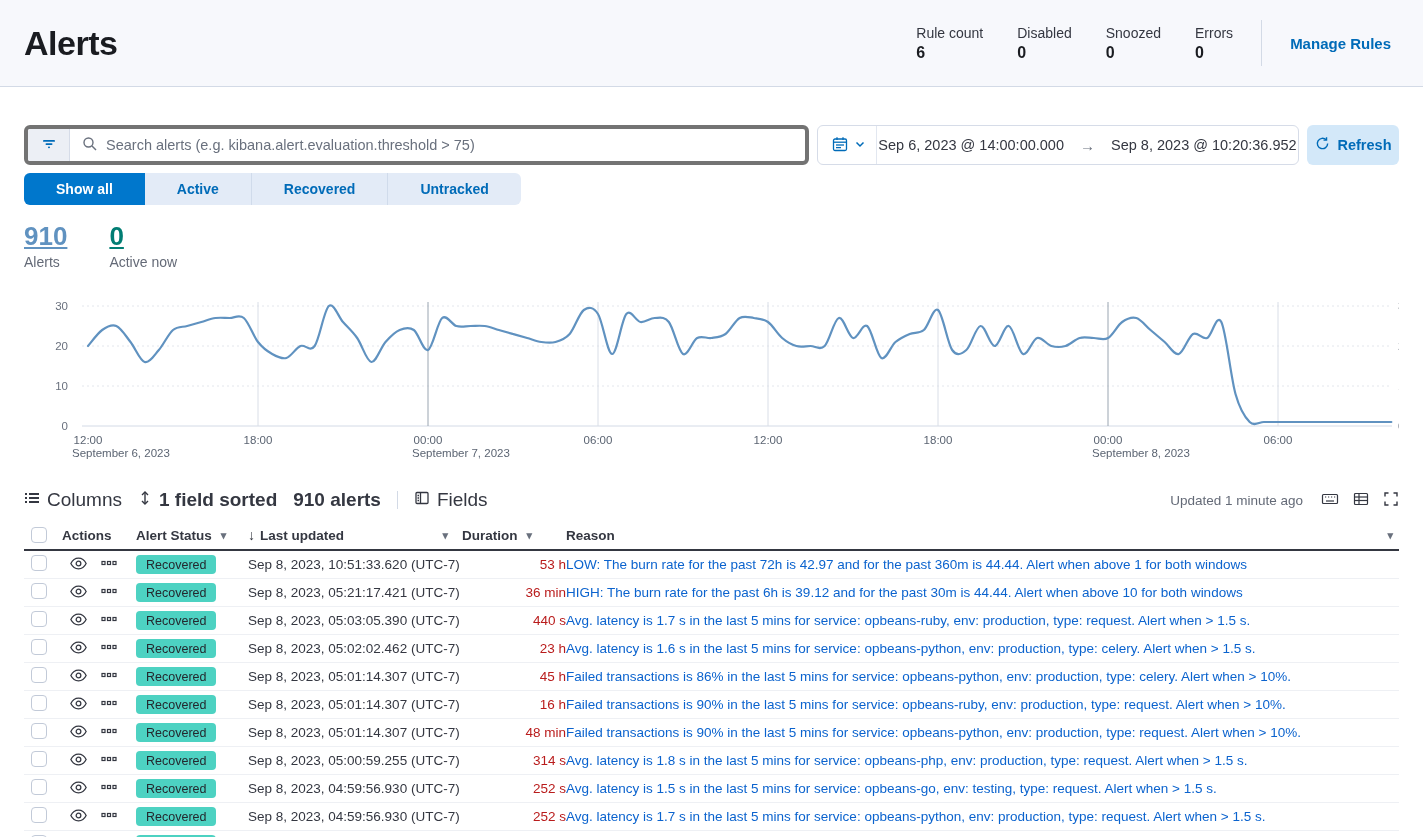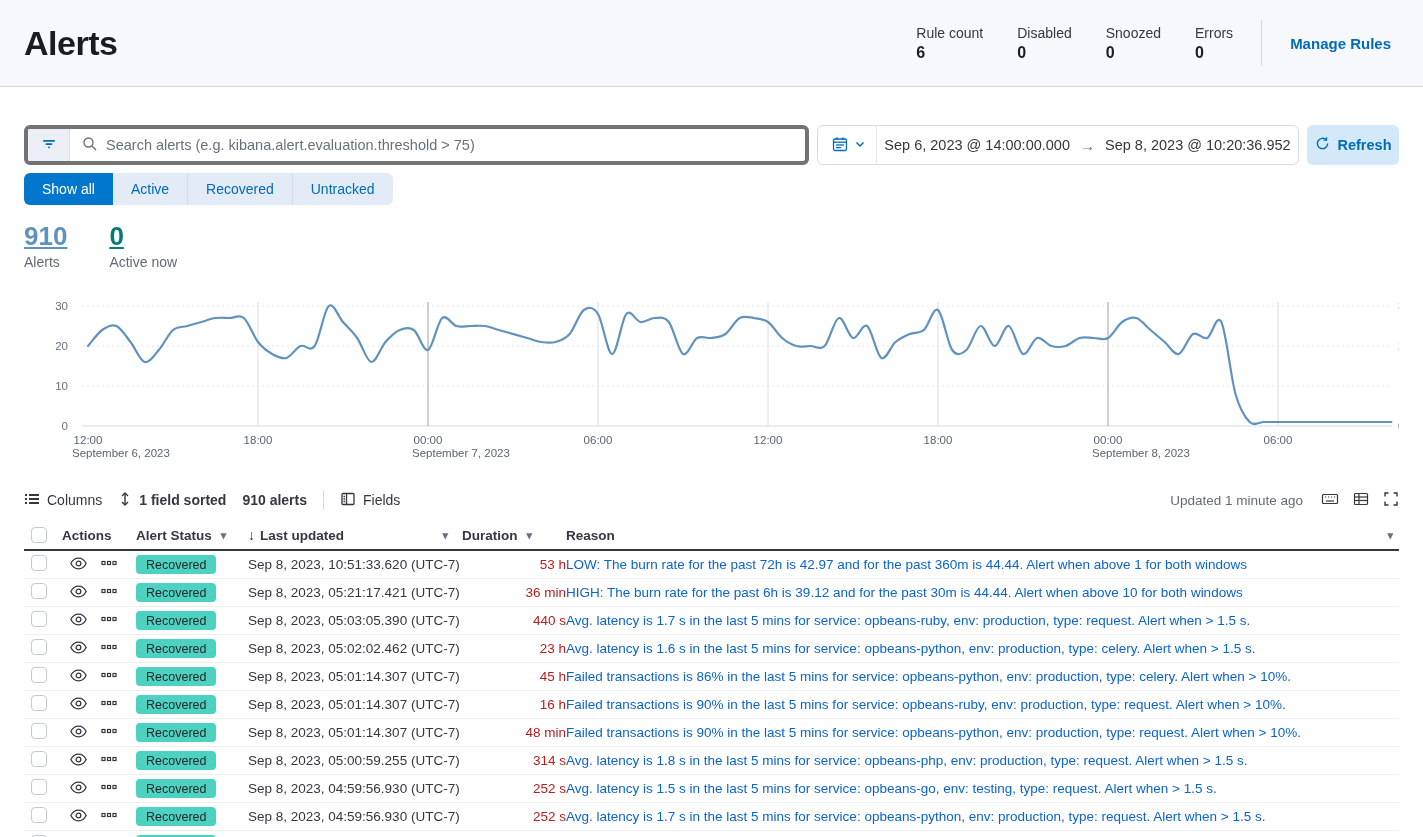--- a/index.html
+++ b/index.html
@@ -27,52 +27,52 @@
   .filter-btn { width:42px; background:#eceff5; border-right:1px solid #d6dce8;
     display:flex; align-items:center; justify-content:center; cursor:pointer; color:#006bb8; }
   .search-input-wrap { flex:1; display:flex; align-items:center; padding:0 12px; gap:8px; }
   .search-input-wrap input { border:none; outline:none; flex:1; font-size:14.5px;
     font-family:"Liberation Sans", sans-serif; color:#343741; background:transparent; }
   .search-input-wrap input::placeholder { color:#69707d; }
   .datepicker { width:482px; display:flex; align-items:center; border:1px solid #d6dce8;
     border-radius:6px; background:#fff; }
   .date-prepend { display:flex; align-items:center; gap:6px; padding:0 10px 0 14px;
     height:100%; border-right:1px solid #e2e7f0; color:#006bb8; cursor:pointer; }
-  .date-values { flex:1; display:flex; align-items:center; justify-content:center; gap:10px;
+  .date-values { flex:1; display:flex; align-items:center; justify-content:center; gap:16px;
     font-size:14.5px; color:#343741; }
   .date-part { cursor:pointer; }
   .date-arrow { color:#69707d; font-size:15px; }
   .refresh-btn { width:92px; background:#d3e8f9; border:none; border-radius:6px;
     color:#006bb8; font-weight:600; font-size:14.5px; display:flex; align-items:center;
     justify-content:center; gap:8px; cursor:pointer; font-family:"Liberation Sans", sans-serif; }
 
   
   .tabs { margin-top:8px; display:inline-flex; background:#e3ebf7; border-radius:6px;
     overflow:hidden; height:32px; }
-  .tab { border:none; background:transparent; color:#006bb8; font-weight:400; font-size:14px;
-    padding:0 18px; cursor:pointer; border-right:1px solid #d0dbeb;
+  .tab { border:none; background:transparent; color:#006bb8; font-weight:700; font-size:14px;
+    padding:0 32px; cursor:pointer; border-right:1px solid #d0dbeb;
     font-family:"Liberation Sans", sans-serif;text-align:right; }
   .tab:last-child { border-right:none; }
   .tab.active { background:#0077cc; color:#fff; border-right:none; }
 
   
   .summary { margin-top:16px; display:flex; gap:42px; }
   .summary-item { display:flex; flex-direction:column; gap:2px; }
   .summary-num { font-size:26px; font-weight:700;text-decoration:underline; }
   .summary-num.blue { color:#6092c0; }
   .summary-num.green { color:#017d73; }
   .summary-label { font-size:14px; color:#646a77; }
 
   
   .chart-wrap { margin-top:26px; }
 
   
   .grid-toolbar { margin-top:16px; display:flex; align-items:center; justify-content:space-between; height:30px; }
   .gt-left { display:flex; align-items:center; gap:16px; }
-  .gt-btn { display:flex; align-items:center; gap:7px; font-size:14px; color:#343741;
+  .gt-btn { display:flex; align-items:center; gap:7px; font-size:19px; color:#343741;
     cursor:pointer; background:none; border:none; font-family:"Liberation Sans", sans-serif; }
   .gt-btn .lbl { font-weight:500; }
   .gt-btn .lbl.strong { font-weight:700; }
   .gt-divider { width:1px; height:18px; background:#d3dae6; }
   .gt-right { display:flex; align-items:center; gap:14px; }
   .updated-text { color:#646a77; font-size:13.5px; margin-right:4px; }
   .icon-btn { background:none; border:none; cursor:pointer; color:#343741; display:flex; align-items:center; }
 
   
   .alert-table { margin-top:6px; }

